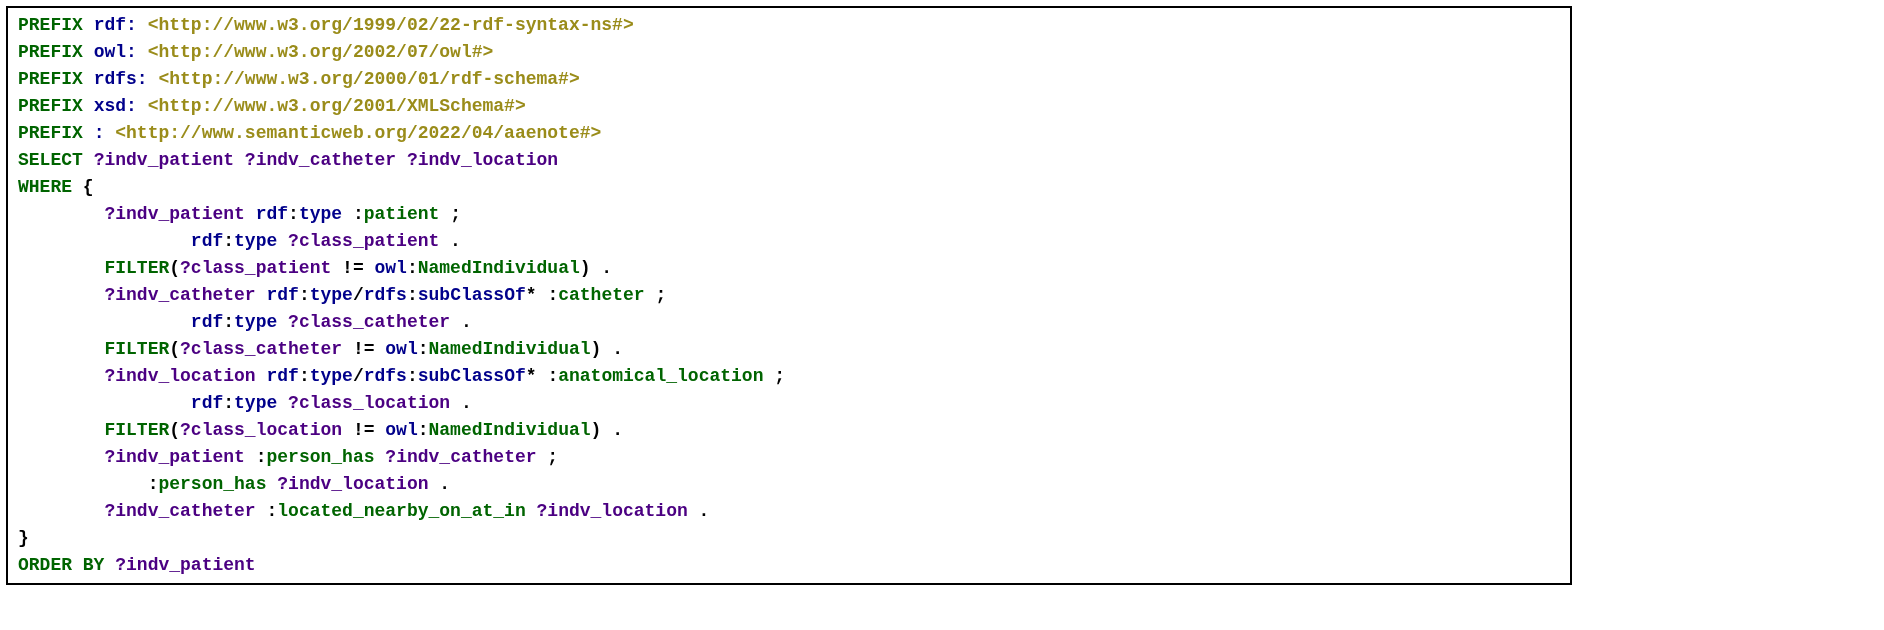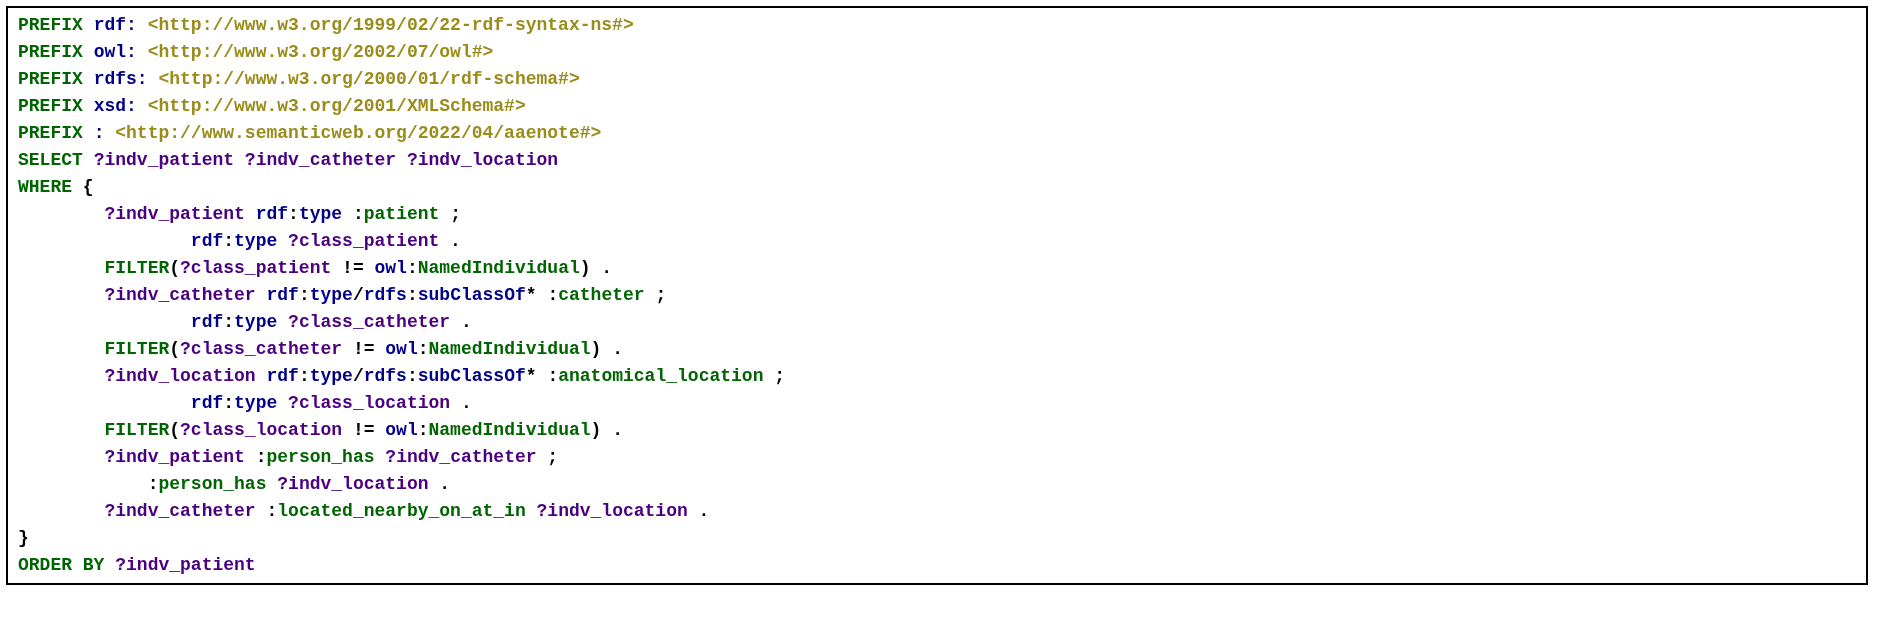--- a/index.html
+++ b/index.html
@@ -8,21 +8,21 @@
     background: #fff;
     font-family: "Courier New", Courier, monospace;
     font-size: 18px;
     font-weight: bold;
     line-height: 1.5;
   }
   .code-box {
     border: 2px solid #000;
     margin: 6px;
     padding: 4px 10px;
-    width: 1862px;
+    width: 1566px;
     box-sizing: border-box;
     white-space: pre;
   }
   .kw { color: #006400; }    
   .pref { color: #00008b; }  
   .uri { color: #9a8c1a; }   
   .var { color: #4b0082; }   
   .loc { color: #006400; } 
   .black { color: #000; }
 </style>

